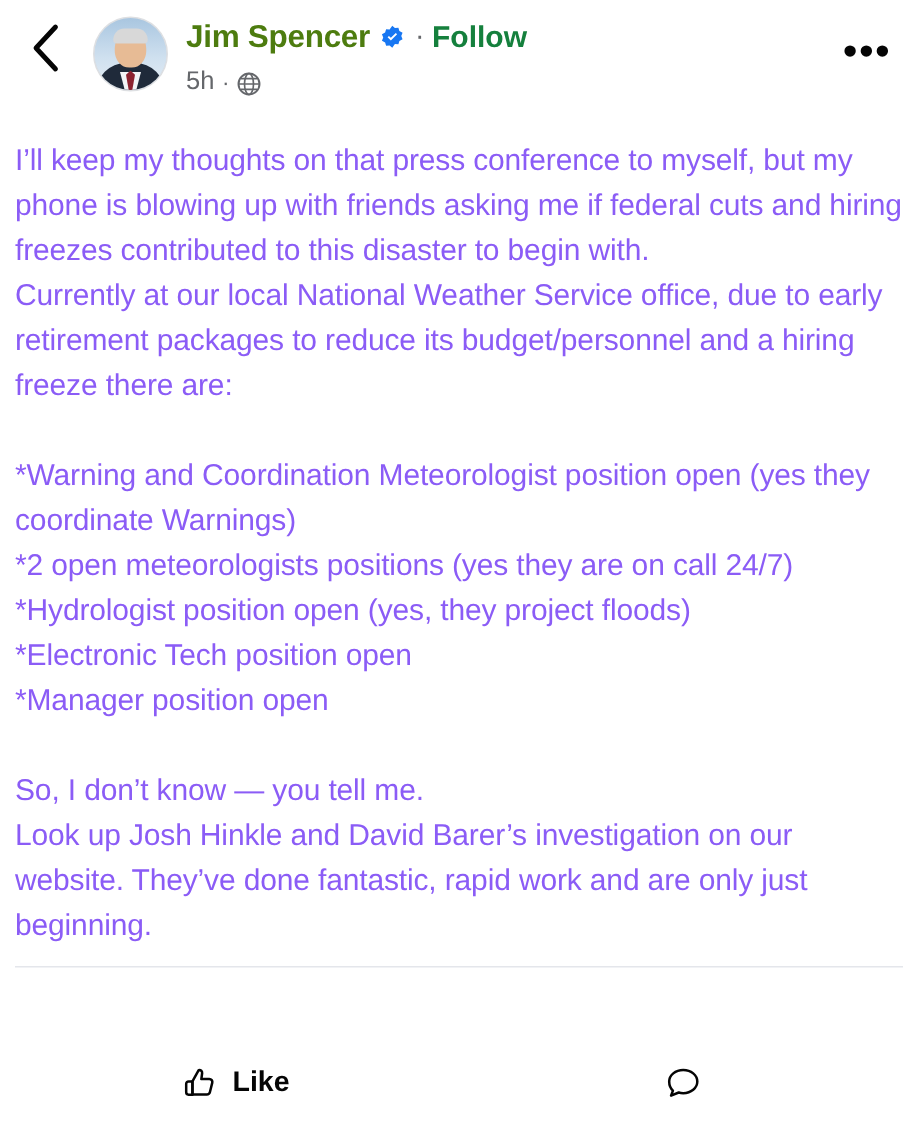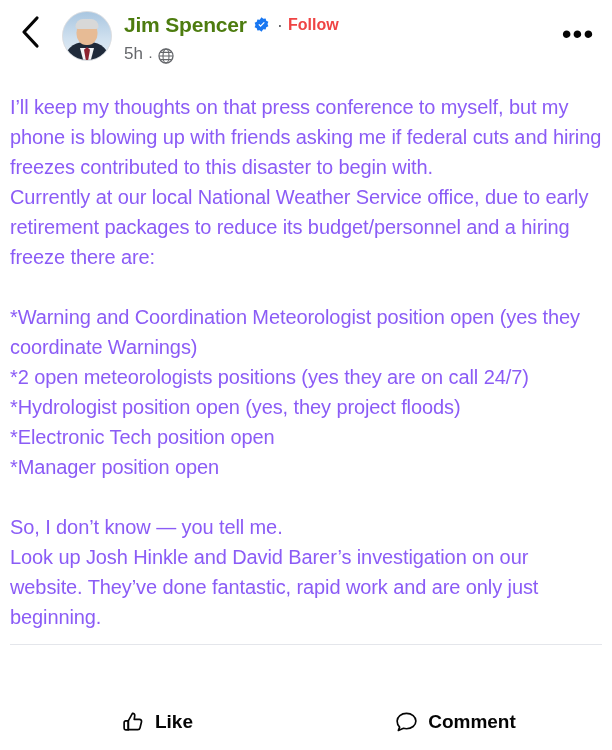--- a/index.html
+++ b/index.html
@@ -138,22 +138,22 @@
     margin-left: 6px;
     flex: 0 0 auto;
     display: inline-block;
   }
   .dot-sep {
     font-size: 19px;
     color: #65676b;
     margin: 0 5px 0 7px;
   }
   .follow-link {
-    font-size: 16px;
-    color: #ef4444;
+    font-size: 20px;
+    color: #15803d;
     font-weight: bold;
     cursor: pointer;
   }
   .meta-row {
     display: flex;
     align-items: flex-end;
     margin-top: 9px;
     color: #65676b;
     font-size: 17px;
   }
@@ -299,18 +299,17 @@
       </span>
       <span>Like</span>
     </div>
 
     <div class="action">
       <span>
         <svg width="25" height="25" viewBox="0 0 24 24" aria-hidden="true">
           <path d="M12 3.2c5 0 9 3.3 9 7.4 0 4.1-4 7.4-9 7.4-1 0-2-.1-2.9-.4L4.2 19.6l1.2-3.2C3.9 15.1 3 13.1 3 10.6c0-4.1 4-7.4 9-7.4z" fill="none" stroke="#050505" stroke-width="1.6" stroke-linejoin="round"></path>
         </svg>
       </span>
-      <span>Comment</span>
     </div>
 
 
   </div>
 </div>
 
 </body></html>

